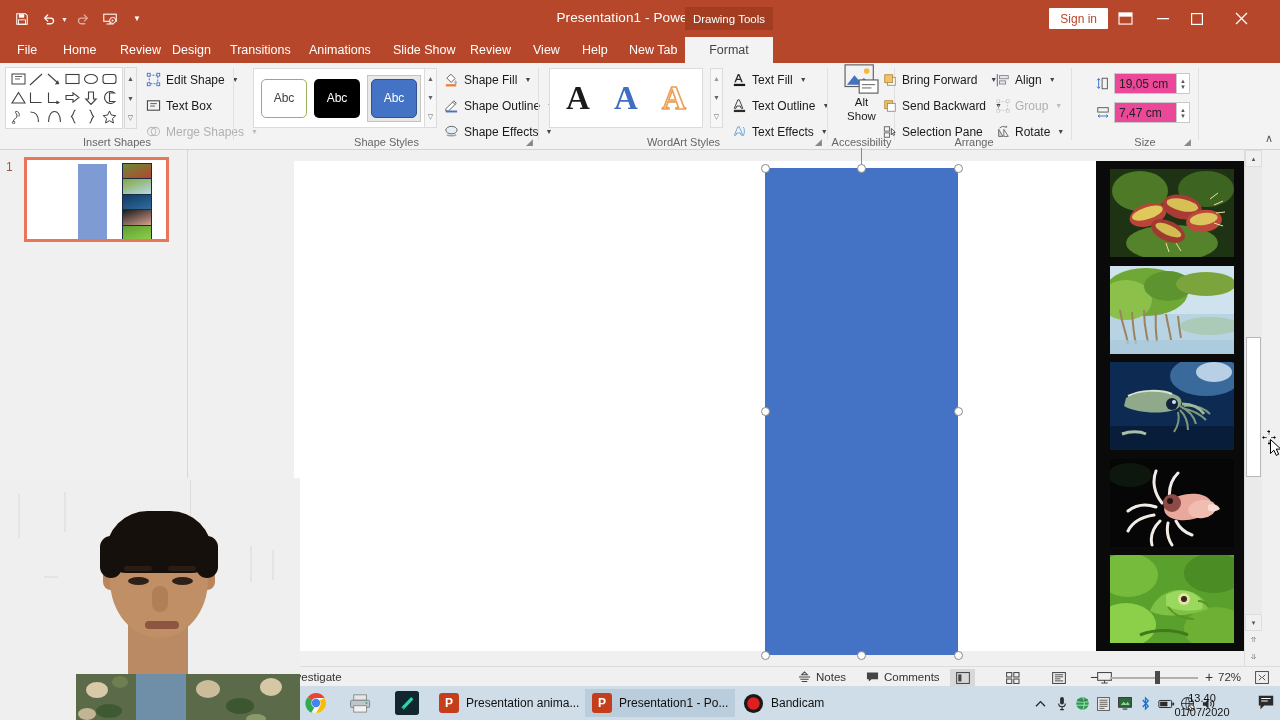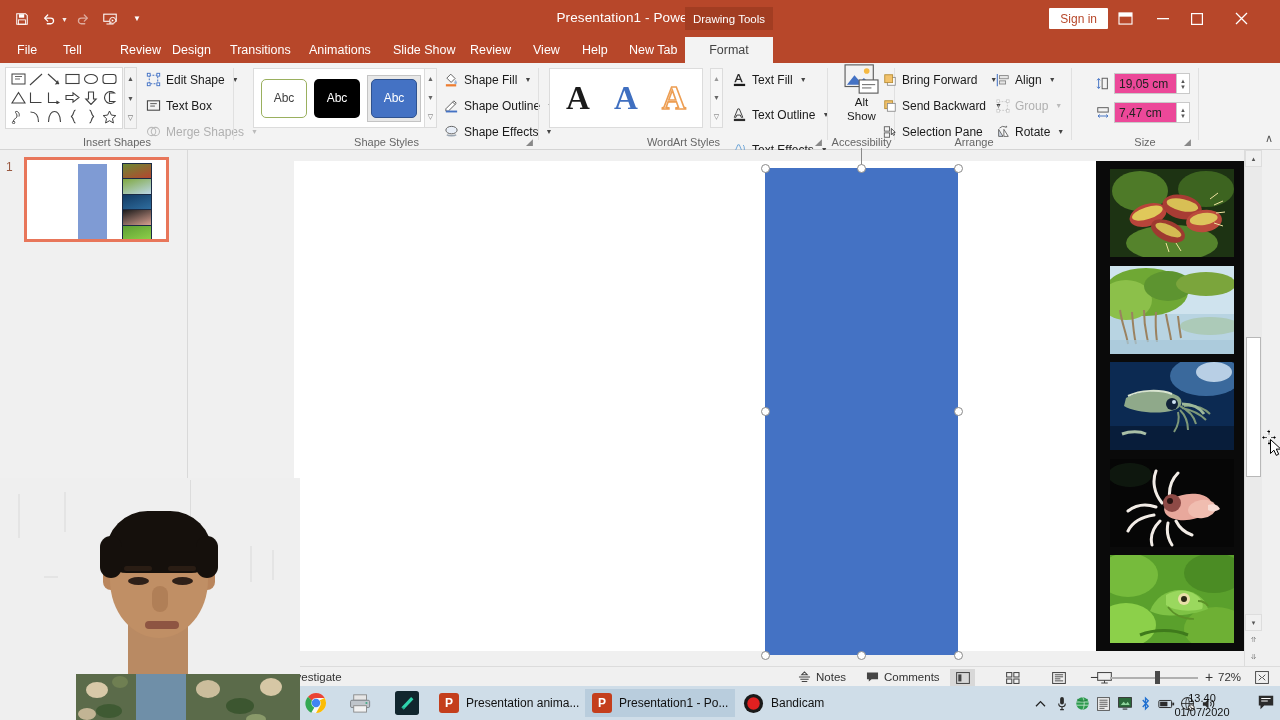--- a/index.html
+++ b/index.html
@@ -374,21 +374,21 @@
         <circle cx="6" cy="5" r="3" fill="none" stroke="#fff" stroke-width="1.2"></circle>
         <path d="M1.5 14c0-3 2-4.6 4.5-4.6s4.5 1.6 4.5 4.6" fill="none" stroke="#fff" stroke-width="1.2"></path>
         <path d="M12.5 5.5v4M10.5 7.5h4" stroke="#fff" stroke-width="1.2"></path>
       </svg>
     <span>Share</span>
   </div>
 </div>
 
 <div class="tabstrip">
   <div class="tab" style="left:6px">File</div>
-  <div class="tab" style="left:52px">Tell</div>
+  <div class="tab" style="left:52px">Home</div>
   <div class="tab" style="left:109px">Review</div>
   <div class="tab" style="left:161px">Design</div>
   <div class="tab" style="left:219px">Transitions</div>
   <div class="tab" style="left:298px">Animations</div>
   <div class="tab" style="left:382px">Slide Show</div>
   <div class="tab" style="left:459px">Review</div>
   <div class="tab" style="left:522px">View</div>
   <div class="tab" style="left:571px">Help</div>
   <div class="tab" style="left:618px">New Tab</div>
   <div class="tab active" style="left:685px;width:88px;justify-content:center;padding:0">Format</div>
@@ -602,21 +602,21 @@
       <div class="wa-thumb" style="color:#fff;-webkit-text-stroke:1.6px #ed9e53">
         <span>A</span>
       </div>
     </div>
     <div style="position:absolute;left:171px;top:5px;width:13px;height:60px;border:1px solid #dcdcdc;background:#f7f7f7;display:flex;flex-direction:column;justify-content:space-between">
       <div style="height:20px;display:flex;align-items:center;justify-content:center;font-size:7px;color:#999">▲</div>
       <div style="height:20px;display:flex;align-items:center;justify-content:center;font-size:7px;color:#666">▼</div>
       <div style="height:20px;display:flex;align-items:center;justify-content:center;font-size:7px;color:#666">▽</div>
     </div>
 
-    <div style="position:absolute;left:190px;top:6px;display:flex;flex-direction:column;gap:14px">
+    <div style="position:absolute;left:190px;top:6px;display:flex;flex-direction:column;gap:5px">
       <div class="rbtn">
         <svg width="15" height="15" viewBox="0 0 16 16">
             <path d="M2.5 11L6.2 2h1.6L11.5 11h-1.7L8.9 8.6H5.1L4.2 11z" fill="#2b2b2b"></path>
             <path d="M5.6 7.2h2.8L7 3.6z" fill="#fff"></path>
             <rect x="2" y="12.6" width="12" height="2.4" fill="#1a1a1a"></rect>
           </svg>
         <span>Text Fill</span>
         <span class="caret">▼</span>
       </div>
       <div class="rbtn">

